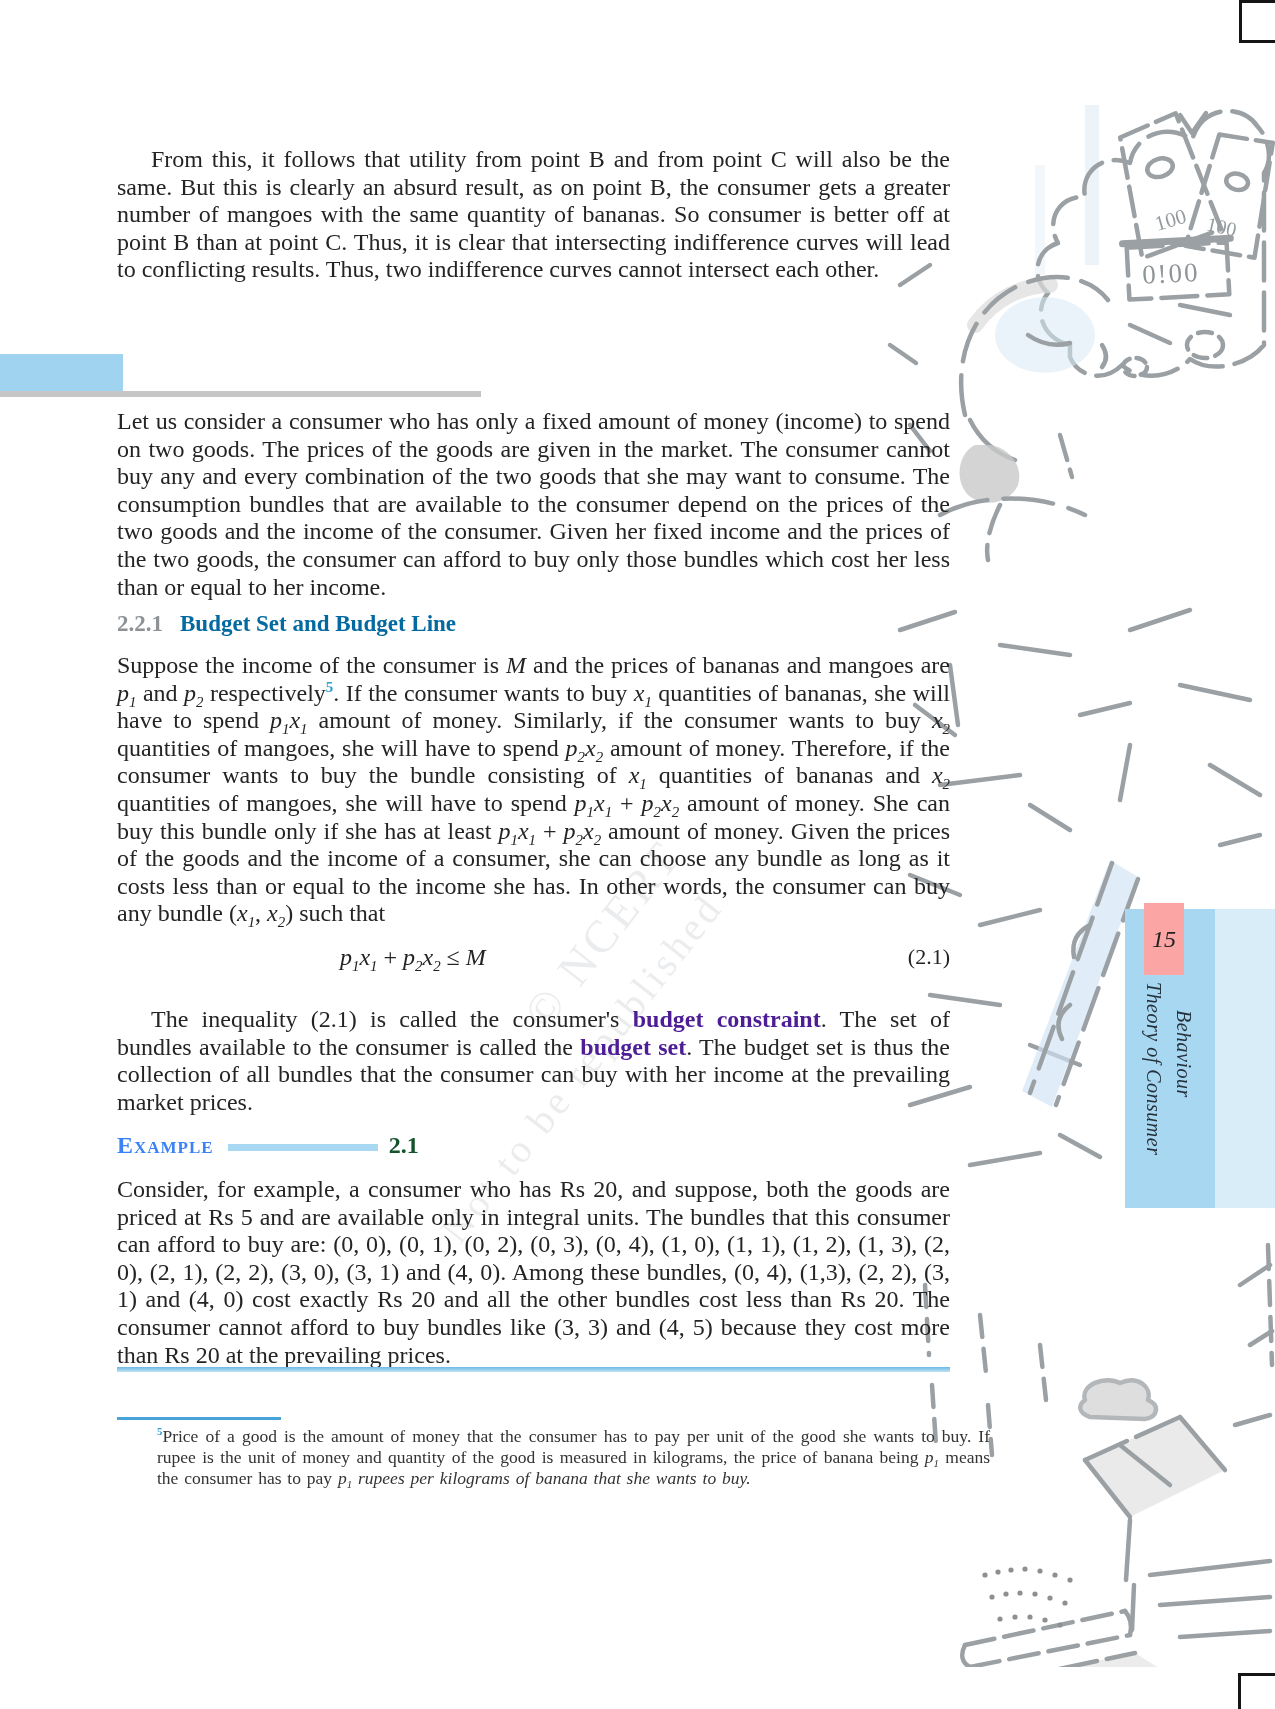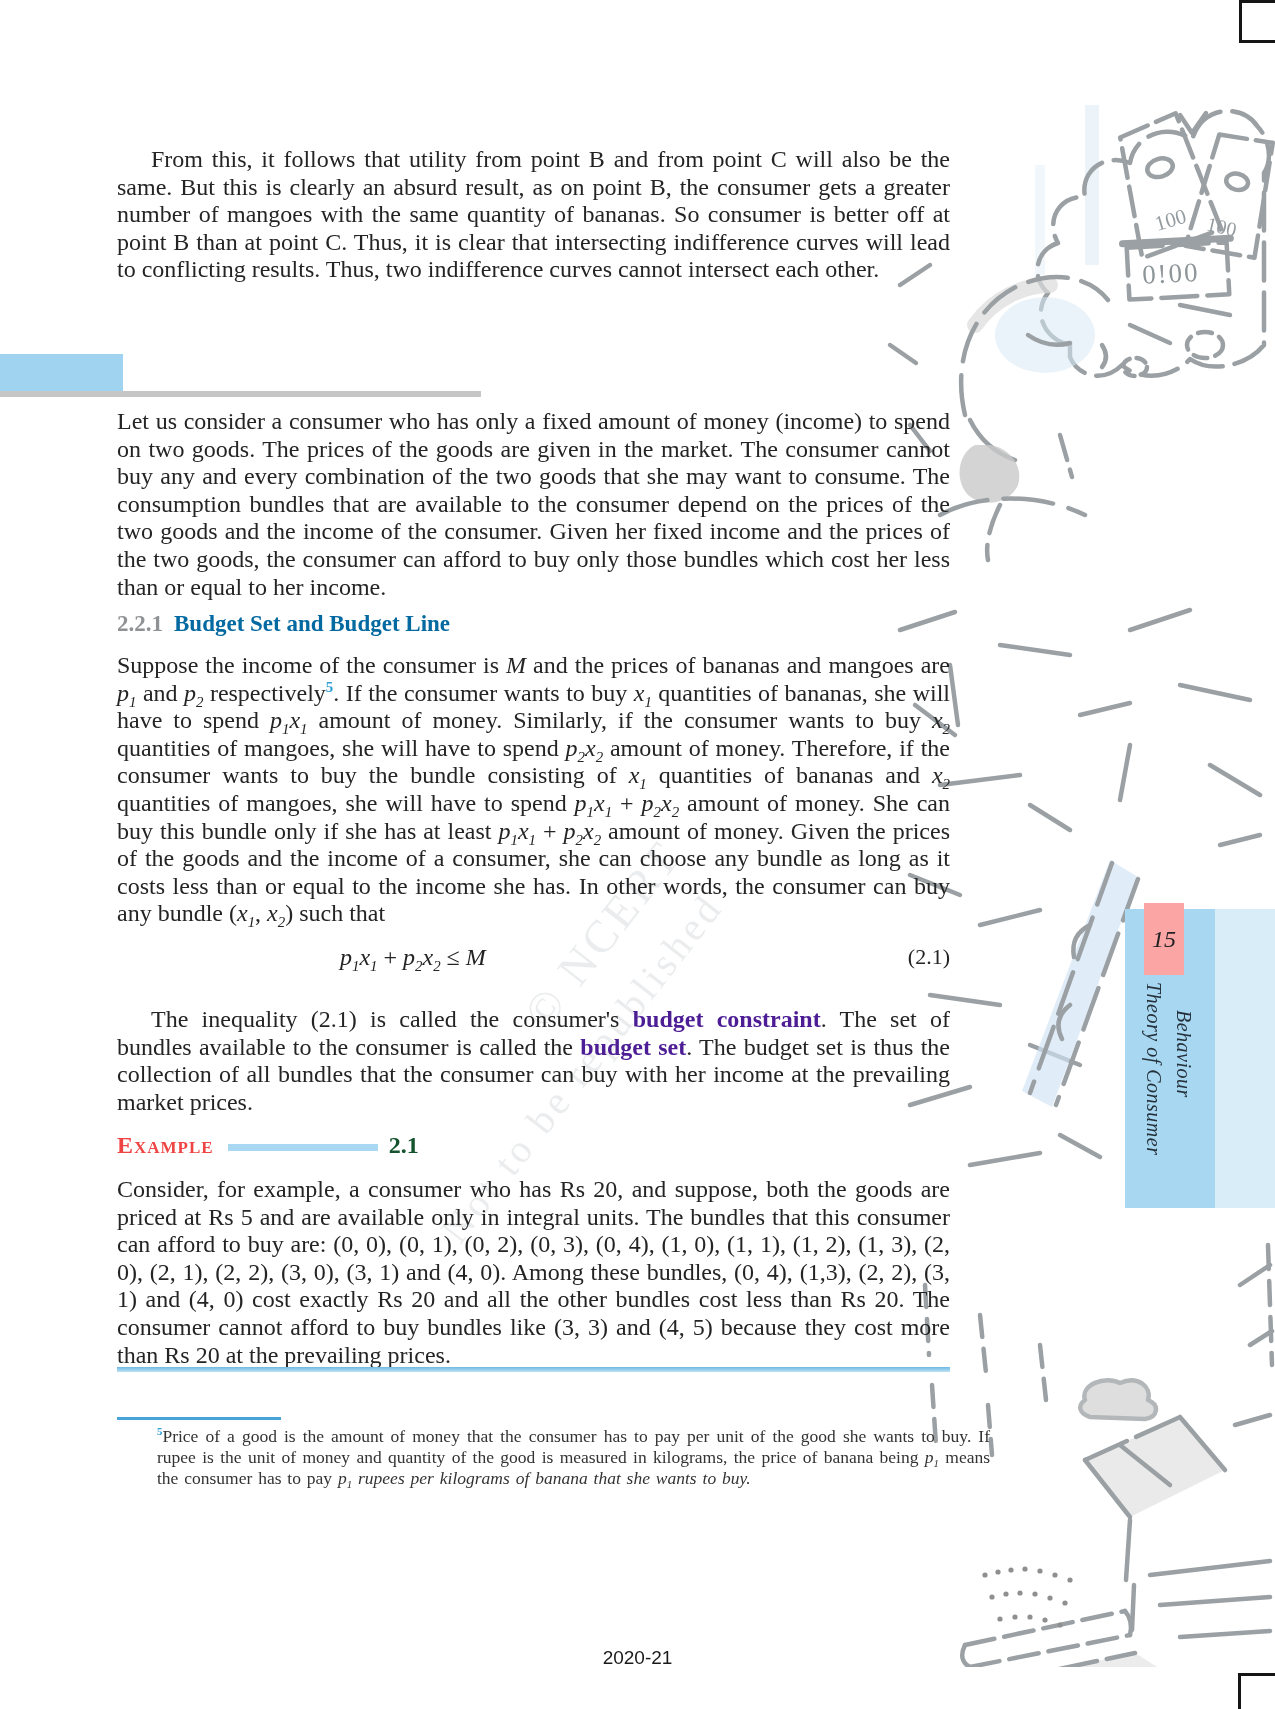--- a/index.html
+++ b/index.html
@@ -12,29 +12,29 @@
   .mvar sub{font-size:0.62em;font-style:italic;line-height:0;vertical-align:-0.38em;}
   .it{font-style:italic;}
   .sup-blue{color:#2d9fd6;font-weight:bold;font-size:0.62em;vertical-align:super;line-height:0;}
   .bold-gray{font-weight:bold;color:#4c1d95;}
   
   .sec-band{left:0;top:354px;width:123px;height:37px;background:#9fd3ef;}
   .sec-title{left:128px;top:350px;font-weight:bold;font-size:29px;font-variant:small-caps;
              letter-spacing:0.5px;color:#1c1c1c;}
   .sec-rule{left:0;top:391px;width:481px;height:6px;background:#c6c6c6;}
   .subsec{left:117px;top:611px;font-size:23px;font-weight:bold;}
-  .subsec .num{color:#8e9294;margin-right:3px;}
+  .subsec .num{color:#8e9294;margin-right:9px;}
   .subsec .ttl{color:#0369a1;margin-left:8px;}
   
   .eq-row{left:117px;top:944px;width:833px;font-size:24px;}
   .eq-body{margin-left:223px;}
   .eq-label{float:right;font-size:22px;}
   
   .ex-head{left:117px;top:1132px;display:flex;align-items:center;}
-  .ex-label{color:#ef4444;font-weight:bold;font-size:24px;font-variant:small-caps;letter-spacing:1px;text-align:center;}
+  .ex-label{color:#3b82f6;font-weight:bold;font-size:24px;font-variant:small-caps;letter-spacing:1px;text-align:center;}
   .ex-bar{width:150px;height:7px;background:#a9d9f2;margin:4px 11px 0 14px;}
   .ex-num{color:#14532d;font-weight:bold;font-size:24px;}
   .ex-rule{left:117px;top:1367px;width:833px;height:5px;
            background:linear-gradient(180deg,#6eb9e4,#bfe2f5);}
   
   .fn-rule{left:117px;top:1417px;width:164px;height:3px;background:#47a3d8;}
   .footnote{left:117px;top:1426px;width:833px;font-size:17.5px;line-height:21.2px;
             text-align:justify;word-spacing:1.5px;color:#333;margin-left:40px;}
   
   .footer{left:0;top:1647px;width:1275px;text-align:center;
@@ -228,15 +228,14 @@
     <span class="ex-num">2.1</span>
   </div>
 
   <div class="abs para" style="left:117px;top:1176px;width:833px;">Consider, for example, a consumer who has Rs 20, and suppose, both the goods are priced at Rs 5 and are available only in integral units. The bundles that this consumer can afford to buy are: (0, 0), (0, 1), (0, 2), (0, 3), (0, 4), (1, 0), (1, 1), (1, 2), (1, 3), (2, 0), (2, 1), (2, 2), (3, 0), (3, 1) and (4, 0). Among these bundles, (0, 4), (1,3), (2, 2), (3, 1) and (4, 0) cost exactly Rs 20 and all the other bundles cost less than Rs 20. The consumer cannot afford to buy bundles like (3, 3) and (4, 5) because they cost more than Rs 20 at the prevailing prices.</div>
 
   <div class="abs ex-rule"></div>
 
   <div class="abs fn-rule"></div>
   <div class="abs footnote"><span class="sup-blue">5</span><span>Price of a good is the amount of money that the consumer has to pay per unit of the good she wants to buy. If rupee is the unit of money and quantity of the good is measured in kilograms, the price of banana being </span><span class="mvar"><span>p</span><sub>1</sub></span><span> means the consumer has to pay </span><span class="mvar"><span>p</span><sub>1</sub></span><span class="it"> </span><span class="it">rupees per kilograms of banana that she wants to buy.</span></div>
 
-  <div class="abs footer">2020-21</div>
 
 </div>
 
 </body></html>

